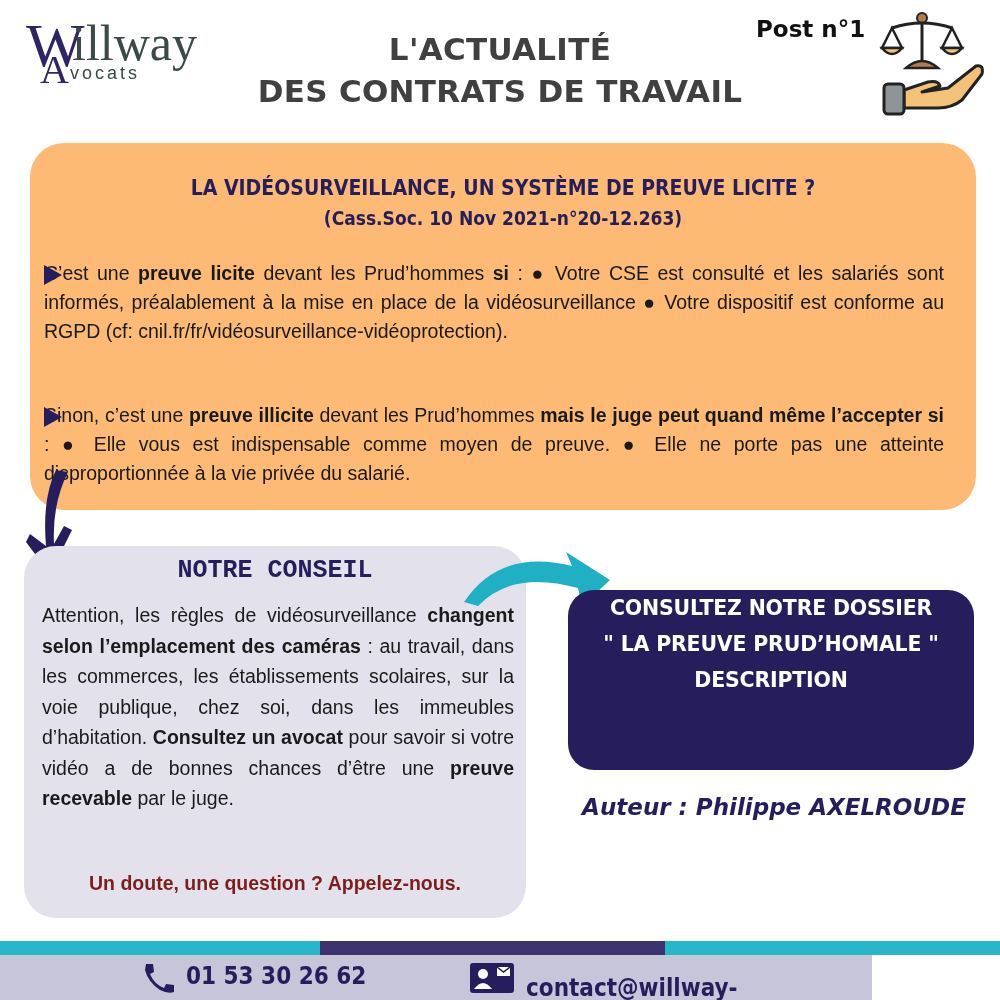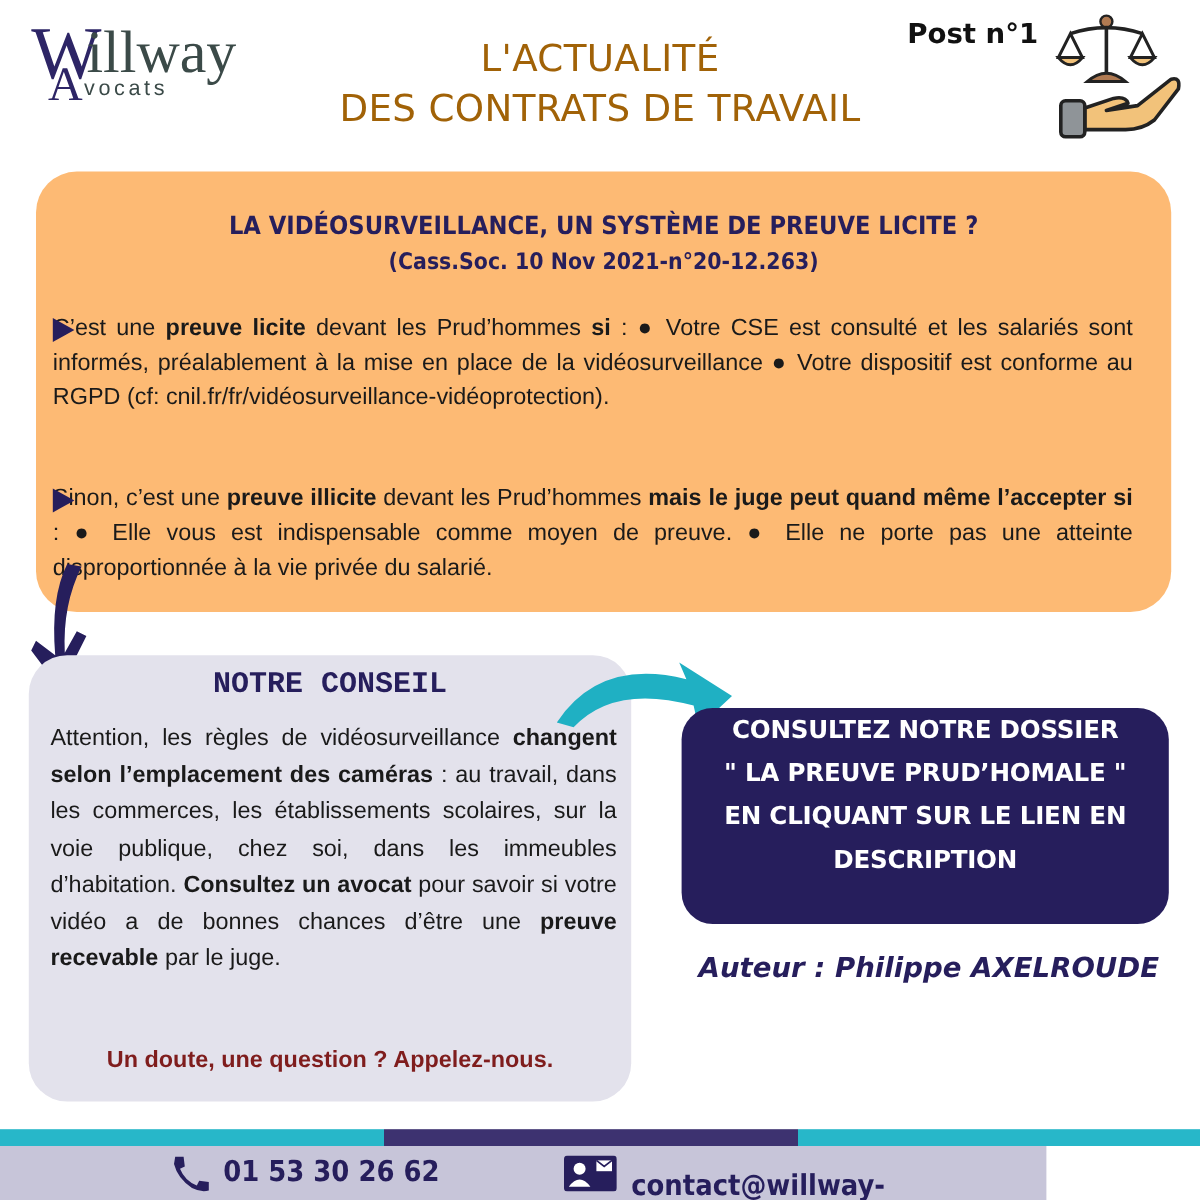--- a/index.html
+++ b/index.html
@@ -5,21 +5,21 @@
   * { box-sizing: border-box; margin: 0; padding: 0; }
   html, body { width: 1000px; height: 1000px; background: #ffffff; overflow: hidden; }
   body { position: relative; font-family: "Liberation Sans", sans-serif; color: #1f1b2e; }
 
   .logo { position: absolute; left: 26px; top: 14px; width: 190px; height: 70px; }
   .logo .big-w { position: absolute; left: 0; top: 0; font-family: "Liberation Serif", serif; font-size: 62px; color: #2d2566; line-height: 62px; letter-spacing: -6px; }
   .logo .illway { position: absolute; left: 46px; top: 4px; font-family: "Liberation Serif", serif; font-size: 50px; color: #3b4a48; line-height: 50px; }
   .logo .vocats { position: absolute; left: 44px; top: 48px; font-family: "Liberation Sans", sans-serif; font-size: 18px; color: #3b4a48; letter-spacing: 3px; line-height: 22px; }
   .logo .big-a { position: absolute; left: 14px; top: 36px; font-family: "Liberation Serif", serif; font-size: 40px; color: #2d2566; line-height: 40px; }
 
-  .main-title { position: absolute; left: 220px; top: 28px; width: 560px; text-align: center; font-family: "DejaVu Sans", sans-serif; font-weight: normal; color: #a16207; font-size: 31px; line-height: 42px; letter-spacing: 0.3px; }
+  .main-title { position: absolute; left: 220px; top: 28px; width: 560px; text-align: center; font-family: "DejaVu Sans", sans-serif; font-weight: bold; color: #404040; font-size: 31px; line-height: 42px; letter-spacing: 0.3px; }
 
   .post-label { position: absolute; left: 756px; top: 16px; font-family: "DejaVu Sans", sans-serif; font-weight: bold; font-size: 23px; color: #111; }
   .justice-icon { position: absolute; left: 878px; top: 6px; width: 112px; height: 112px; }
 
   .info-card { position: absolute; left: 30px; top: 143px; width: 946px; height: 367px; background: #fdba74; border-radius: 34px; }
   .info-title { position: absolute; top: 30px; left: 0; width: 100%; text-align: center; font-family: "DejaVu Sans Condensed", "DejaVu Sans", sans-serif; font-weight: bold; font-size: 21px; color: #261e5c; line-height: 30px; }
   .info-title .sub { font-size: 19px; }
   .bullet { position: absolute; left: 14px; width: 900px; }
   .bullet .tri { position: absolute; left: 0; top: 6px; width: 0; height: 0; border-top: 10px solid transparent; border-bottom: 10px solid transparent; border-left: 18px solid #261e5c; }
   .bullet .txt { font-family: "Liberation Sans Narrow", "Liberation Sans", sans-serif; font-size: 19.5px; line-height: 29px; color: #1a1a1a; text-align: justify; }
@@ -115,21 +115,20 @@
 </div>
 
 <svg class="curve-arrow" viewBox="0 0 160 70">
   <path d="M4 62 Q40 8 112 26 L106 12 L150 40 L122 66 L118 48 Q52 30 18 66 Z" fill="#1fb0c3"></path>
 </svg>
 
 <div class="dossier-card">
   <div class="dossier-text">
     <div>CONSULTEZ NOTRE DOSSIER</div>
     <div>" LA PREUVE PRUD’HOMALE "</div>
-    <div>EN CLIQUANT SUR LE LIEN EN</div>
     <div>DESCRIPTION</div>
   </div>
 </div>
 
 <div class="author">Auteur : Philippe AXELROUDE</div>
 
 <div class="footer-stripe">
   <div class="stripe-teal" style="width:320px"></div>
   <div class="stripe-navy" style="width:345px"></div>
   <div class="stripe-teal" style="width:335px"></div>

